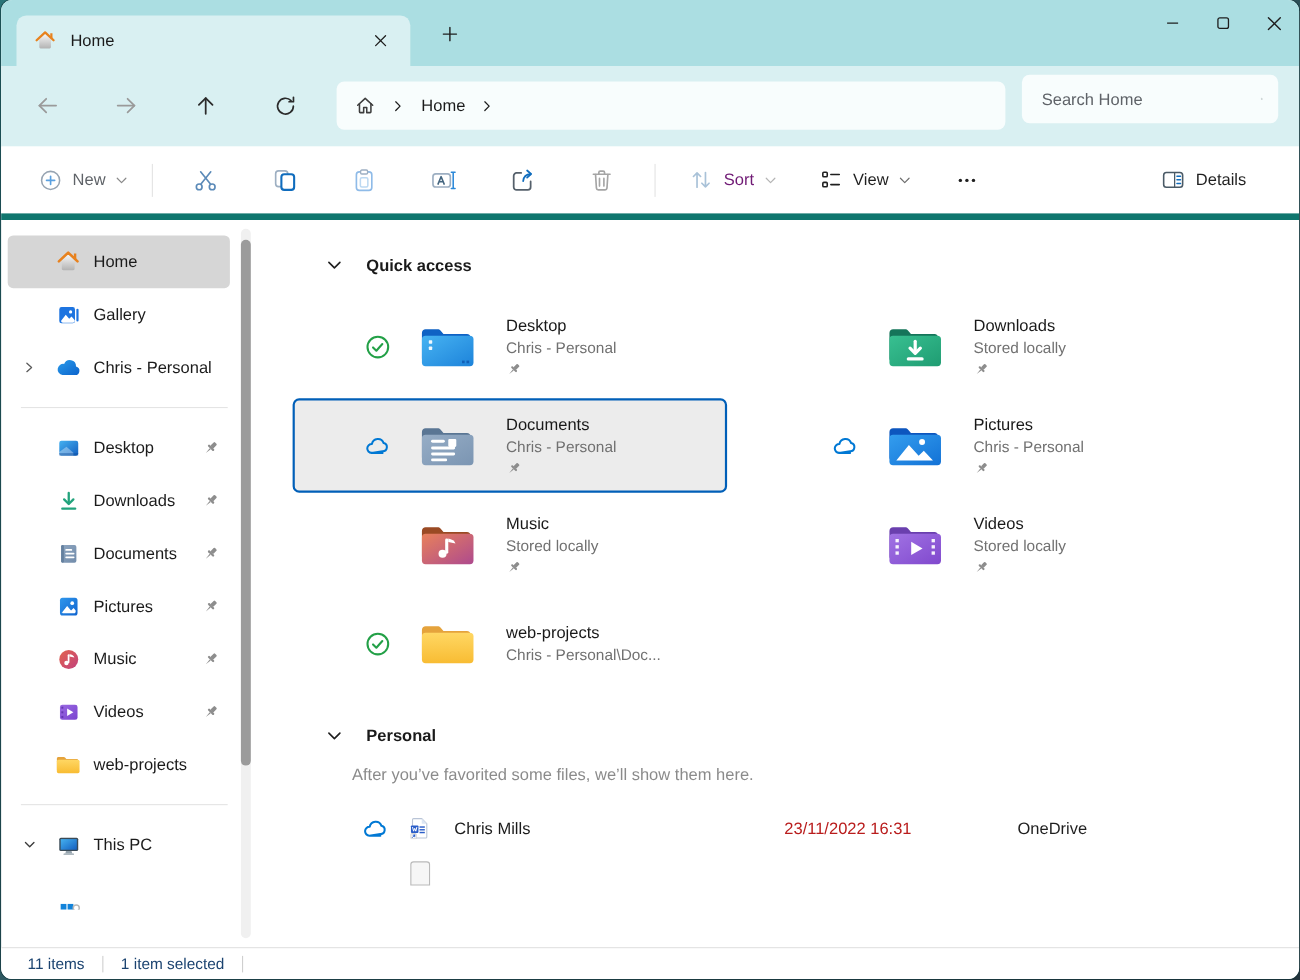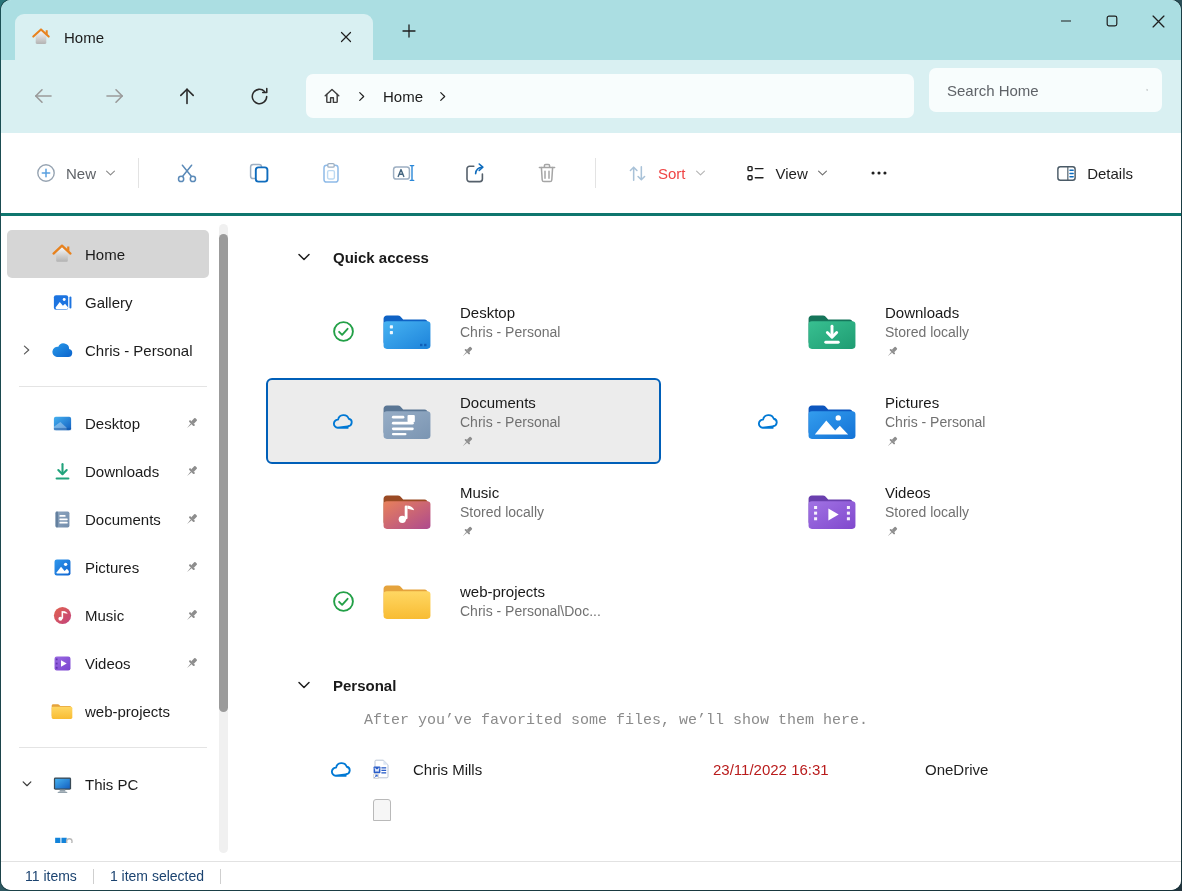--- a/index.html
+++ b/index.html
@@ -38,26 +38,26 @@
   }
   .crumb{ cursor:pointer; display:flex; align-items:center; }
   .searchbox{
     position:absolute; left:928px; top:8px; width:233px; height:44px;
     background:rgba(255,255,255,.82); border-radius:7px;
     display:flex; align-items:center; padding:0 14px 0 18px;
   }
   .searchbox input{ flex:1; border:none; background:transparent; outline:none; font-size:15px; color:#1b1b1b; font-family:inherit; }
   .searchbox input::placeholder{ color:#5f6368; }
   
-  .toolbar{ height:83px; background:#fff; border-bottom:3px solid #0f766e; display:flex; align-items:center; padding:0 24px; flex:none; }
+  .toolbar{ height:67px; background:#fff; border-bottom:6px solid #0f766e; display:flex; align-items:center; padding:0 24px; flex:none; }
   .tb-btn{ border:none; background:transparent; border-radius:5px; display:flex; align-items:center; gap:9px; height:40px; padding:0 10px; cursor:pointer; font-size:15px; font-family:inherit; color:#1f1f1f; }
   .tb-icon-btn{ width:46px; justify-content:center; padding:0; margin:0 13px; }
   .tb-sep{ width:1px; height:30px; background:#e3e3e3; margin:0 12px; }
   .tb-label-gray{ color:#5f6368; }
-  .tb-disabled{ color:#ef4444; cursor:default; }
+  .tb-disabled{ color:#701a75; cursor:default; }
   .chev{ display:flex; align-items:center; }
   .tb-more{ margin-left:20px; }
   .tb-details{ margin-left:auto; margin-right:14px; }
   
   .content{ flex:1; display:flex; overflow:hidden; }
   .sidebar{ width:232px; flex:none; position:relative; padding-top:14px; overflow:hidden; }
   .side-row{
     height:48px; display:flex; align-items:center;
     margin:0 24px 0 6px; padding:0 10px 0 14px; border-radius:5px;
     font-size:15px; color:#1b1b1b; cursor:pointer; position:relative;
@@ -79,21 +79,21 @@
   .tiles{ display:grid; grid-template-columns:395px 395px; grid-auto-rows:90px; column-gap:30px; margin-top:20px; }
   .tile{ height:86px; display:flex; align-items:center; border:2px solid transparent; border-radius:6px; cursor:pointer; }
   .tile.selected{ background:#ececec; border-color:#005fb8; }
   .t-status{ width:24px; height:24px; margin-left:63px; flex:none; display:flex; align-items:center; justify-content:center; }
   .t-ficon{ margin-left:27px; flex:none; display:flex; }
   .t-info{ margin-left:28px; display:flex; flex-direction:column; }
   .t-name{ font-size:15px; color:#191919; line-height:20px; }
   .t-sub{ font-size:14px; color:#717171; line-height:19px; }
   .t-pin{ margin-top:3px; height:14px; display:flex; }
   .fav-header{ margin-top:26px; }
-  .fav-empty{ margin-left:98px; margin-top:16px; font-size:15px; color:#8b8b8b;font-family:Liberation Mono, monospace; }
+  .fav-empty{ margin-left:54px; margin-top:16px; font-size:15px; color:#8b8b8b; }
   .rec-header{ margin-top:36px; }
   .rec-row{ display:flex; align-items:center; margin-top:22px; height:36px; cursor:pointer; }
   .r-status{ width:24px; margin-left:63px; flex:none; display:flex; }
   .r-ficon{ margin-left:18px; flex:none; display:flex; }
   .r-name{ margin-left:22px; width:300px; font-size:15px; color:#1b1b1b; }
   .r-date{ width:212px; font-size:15px; color:#b91c1c; }
   .r-loc{ font-size:15px; color:#1f1f1f; }
   .rec-partial{ margin-top:12px; margin-left:107px; width:18px; height:22px; border:1.4px solid #b9b9b9; border-radius:3px 3px 0 0; background:#f6f6f6; }
   
   .statusbar{ height:29px; flex:none; border-top:1px solid #e2e2e2; background:#fff; display:flex; align-items:center; padding-left:24px; font-size:14px; color:#1b4370; }

